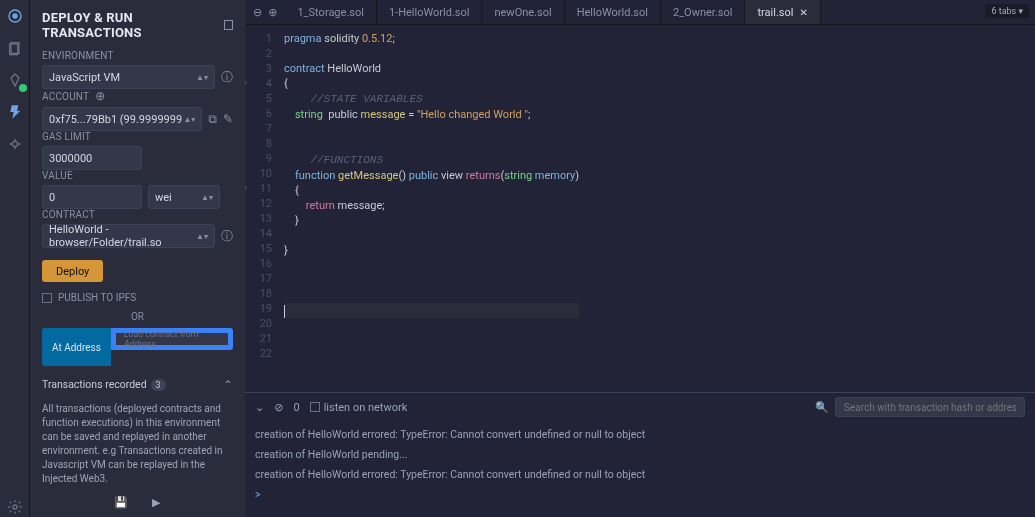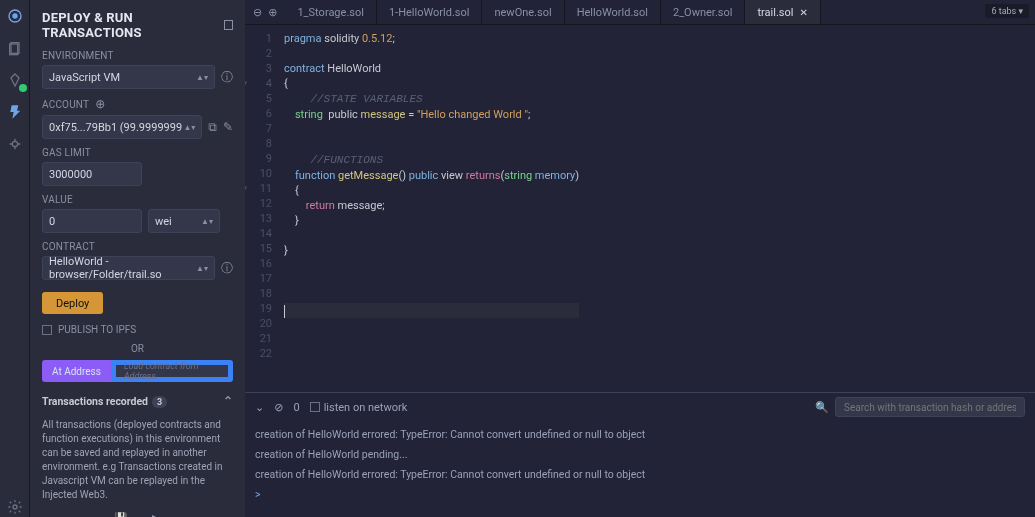--- a/index.html
+++ b/index.html
@@ -6,33 +6,33 @@
 body { background:#1e2129; color:#c7cad3; width:1035px; height:517px; overflow:hidden; font-size:12px; display:flex; }
 .iconbar { width:30px; background:#2a2c3b; border-right:1px solid #15171e; display:flex; flex-direction:column; align-items:center; padding-top:6px; gap:12px; }
 .iconbar .ic { width:20px; height:20px; display:flex; align-items:center; justify-content:center; color:#6a7086; cursor:pointer; position:relative; }
 .iconbar .ic.active { color:#6ea5e8; }
 .iconbar .ic svg { width:16px; height:16px; }
 .iconbar .ic .dot { position:absolute; bottom:-2px; right:-2px; width:8px; height:8px; border-radius:50%; background:#2ecc71; }
 .iconbar .spacer { flex:1; }
 .panel { width:215px; background:#2a2c3b; color:#c7cad3; padding:10px 12px; overflow-y:auto; font-size:11px; }
 .panel h1 { font-size:13px; font-weight:700; letter-spacing:.2px; color:#e4e7ef; display:flex; align-items:center; gap:7px; margin-bottom:10px; }
 .panel h1 .sq { width:10px; height:10px; border:1.5px solid #8a90a4; }
-.label { font-size:10px; color:#8a90a4; text-transform:uppercase; letter-spacing:.2px; margin-top:8px; margin-bottom:4px; display:flex; align-items:center; gap:6px; }
+.label { font-size:10px; color:#8a90a4; text-transform:uppercase; letter-spacing:.2px; margin-bottom:4px; display:flex; align-items:center; gap:6px; }
 .select, .input { background:#34374a; border:1px solid #3e4257; color:#d4d7e2; border-radius:3px; height:24px; padding:0 6px; font-size:11px; display:flex; align-items:center; justify-content:space-between; width:100%; }
 .select .caret { font-size:8px; color:#8a90a4; }
 .row { display:flex; align-items:center; gap:6px; }
 .miniic { color:#8a90a4; cursor:pointer; font-size:12px; }
 .deploy { background:#d49637; color:#0f1015; border:none; height:22px; padding:4px 14px; border-radius:3px; font-size:11px; cursor:pointer; margin-top:12px; }
 .chk { display:flex; align-items:center; gap:6px; margin-top:10px; font-size:10px; color:#8a90a4; }
 .chk .box { width:10px; height:10px; border:1px solid #6a7086; }
 .or { text-align:center; font-size:10px; color:#8a90a4; margin:8px 0 6px; }
 .ataddr { display:flex; }
-.ataddr .btn { background:#8b5cf6; color:#d4e4f5; height:22px; padding:0 10px; display:flex; align-items:center; border-radius:3px 0 0 3px; font-size:10px; }
+.ataddr .btn { background:#0369a1; color:#d4e4f5; height:38px; padding:0 10px; display:flex; align-items:center; border-radius:3px 0 0 3px; font-size:10px; }
 .ataddr .inp { background:#34374a; border:5px solid #3b82f6; height:22px; flex:1; padding:0 8px; color:#6a7086; font-size:9px; font-style:italic; display:flex; align-items:center; border-radius:0 3px 3px 0; }
-.txhead { display:flex; align-items:center; justify-content:space-between; margin-top:12px; font-size:10.5px; color:#c7cad3;font-weight:bold; }
+.txhead { display:flex; justify-content:space-between; margin-top:12px; font-size:10.5px; color:#c7cad3; }
 .txhead .badge { background:#3e4257; border-radius:8px; font-size:9px; padding:1px 5px; margin-left:4px; }
 .txdesc { font-size:10px; line-height:1.4; color:#9da3b7; margin-top:10px; }
 .txicons { display:flex; gap:24px; justify-content:center; margin-top:10px; color:#9da3b7; }
 .editor-area { flex:1; display:flex; flex-direction:column; background:#222336; }
 .tabbar { height:25px; background:#222336; border-bottom:1px solid #15171e; display:flex; align-items:stretch; font-size:11px; }
 .tabbar .zoom { display:flex; align-items:center; gap:6px; padding:0 8px; color:#8a90a4; }
 .tab { padding:4px 12px; display:flex; align-items:center; color:#8a90a4; cursor:pointer; border-right:1px solid #15171e; gap:6px; }
 .tab.active { background:#2a2c3b; color:#d4d7e2;text-align:center; }
 .tab .x { font-size:10px; }
 .tabspacer { flex:1; }

